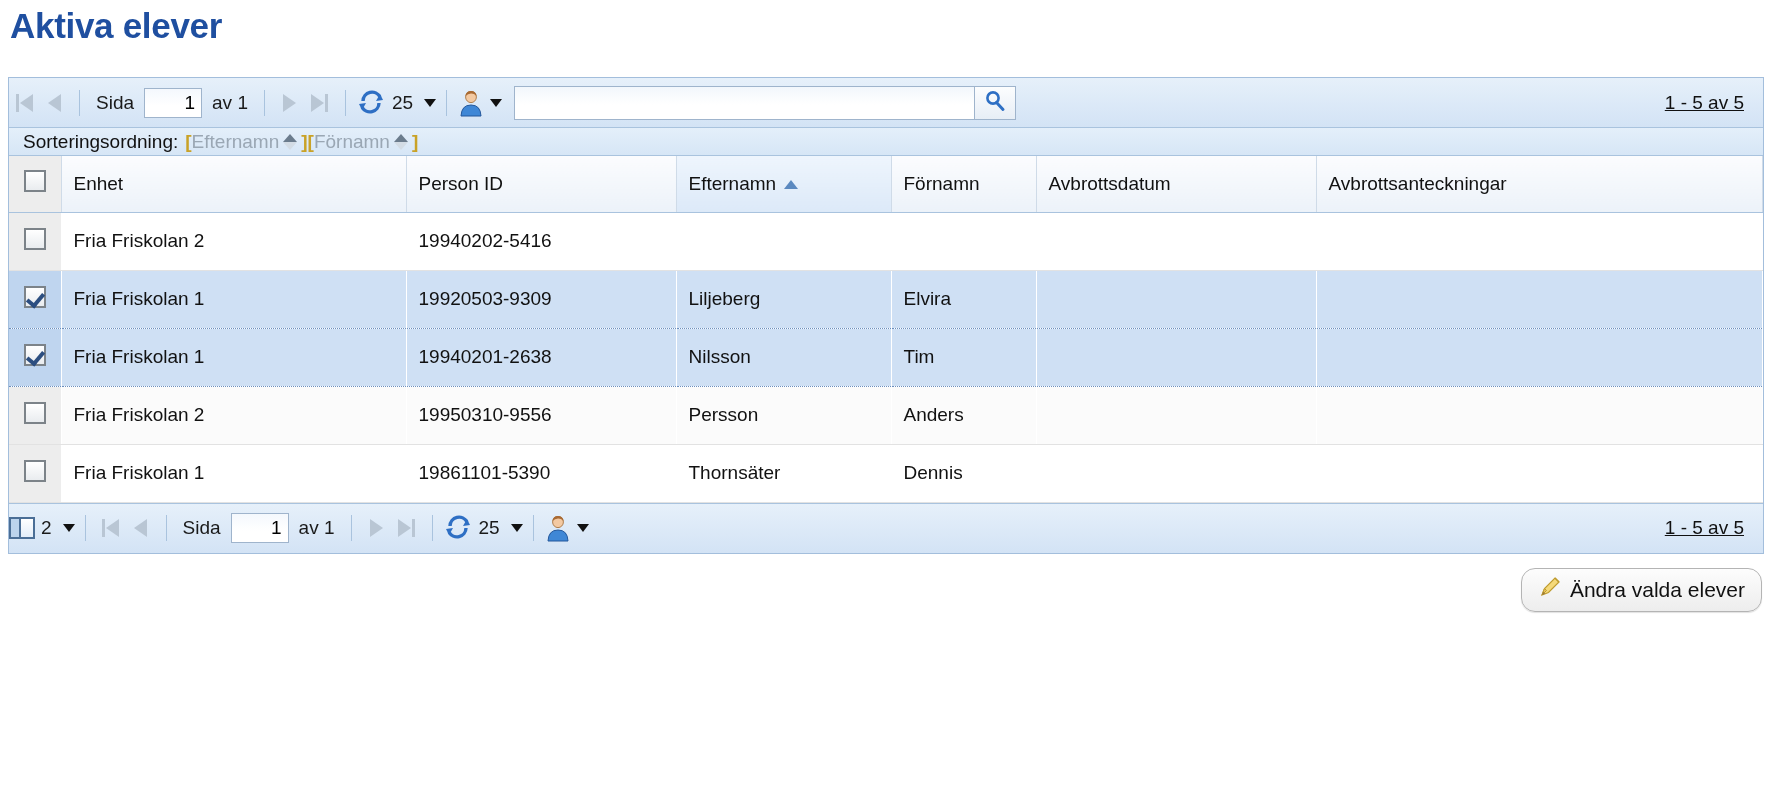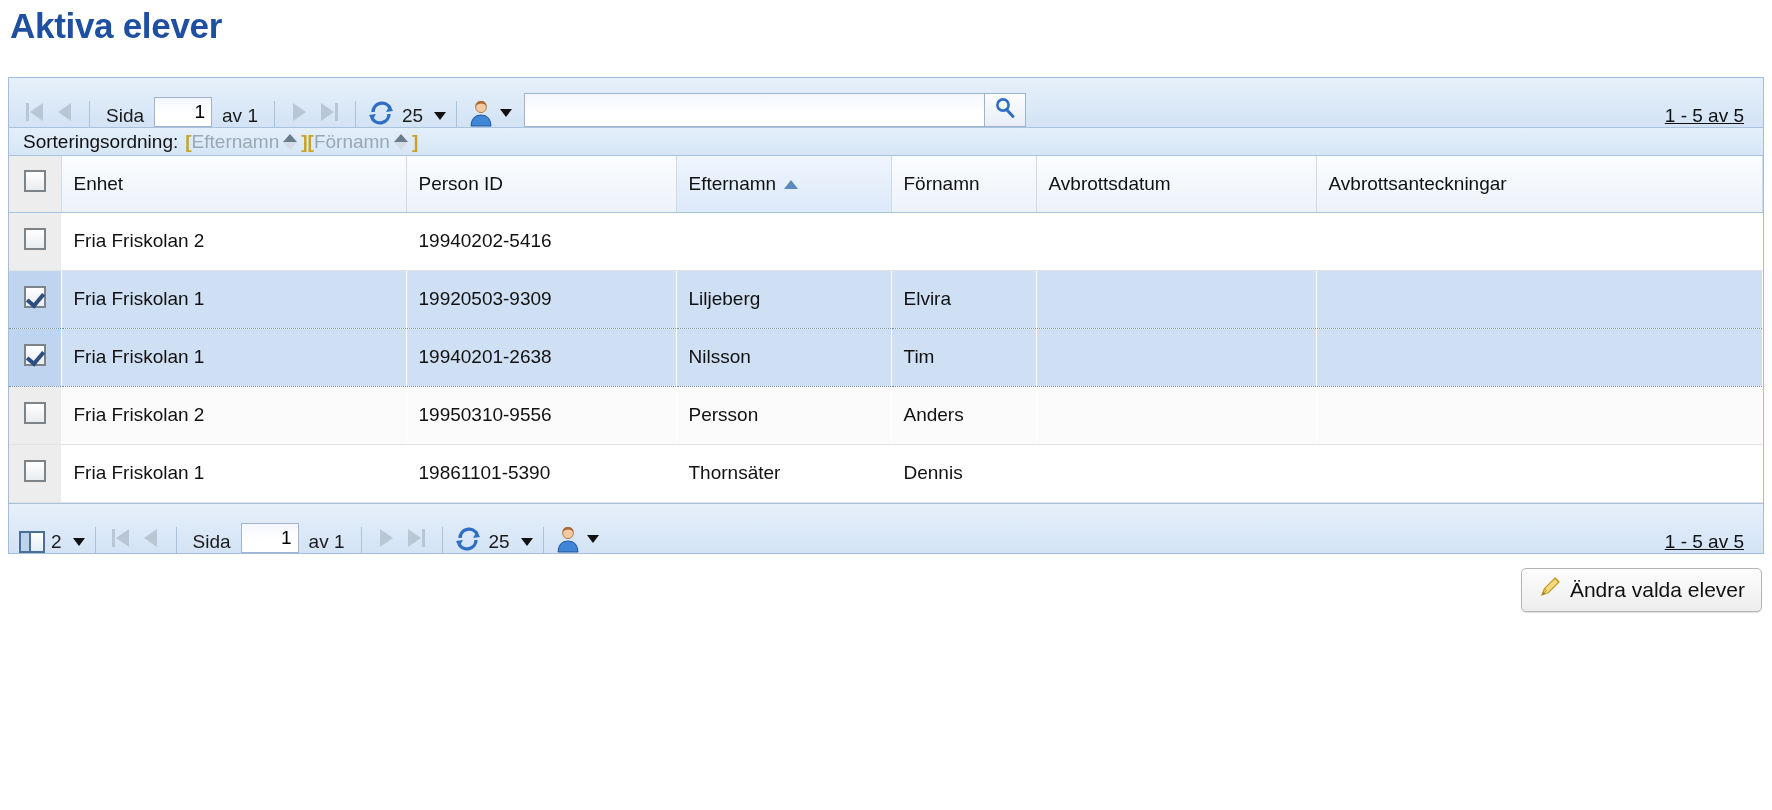--- a/index.html
+++ b/index.html
@@ -79,22 +79,22 @@
     background: #fff;
     box-sizing: border-box;
   }
 
   
   .toolbar {
     height: 50px;
     background: linear-gradient(to bottom,#E6F0FA 0%,#D3E3F5 100%);
     border-bottom: 1px solid #A9C3DE;
     display: flex;
-    align-items: flex-end;
-    padding: 0 10px;
+    align-items: center;
+    padding: 0 0;
     box-sizing: border-box;
     position: relative;
   }
   .toolbar.bottom {
     border-bottom: none;
     border-top: 1px solid #A9C3DE;
   }
   .tb-sep {
     width: 1px;
     height: 26px;
@@ -315,21 +315,21 @@
   .footer-actions {
     display: flex;
     justify-content: flex-end;
     padding: 14px 2px 0 0;
   }
   .btn-primary {
     display: inline-flex;
     align-items: center;
     gap: 8px;
     border: 1px solid #B4B4B4;
-    border-radius: 5px;
+    border-radius: 14px;
     background: linear-gradient(to bottom,#FDFDFD 0%,#EDEDED 100%);
     height: 44px;
     padding: 0 16px;
     font-size: 21px;
     color: #111;
     cursor: pointer;
     font-family: "Liberation Sans", sans-serif;
     box-shadow: 0 1px 1px rgba(0,0,0,0.12);
   }
 </style>

